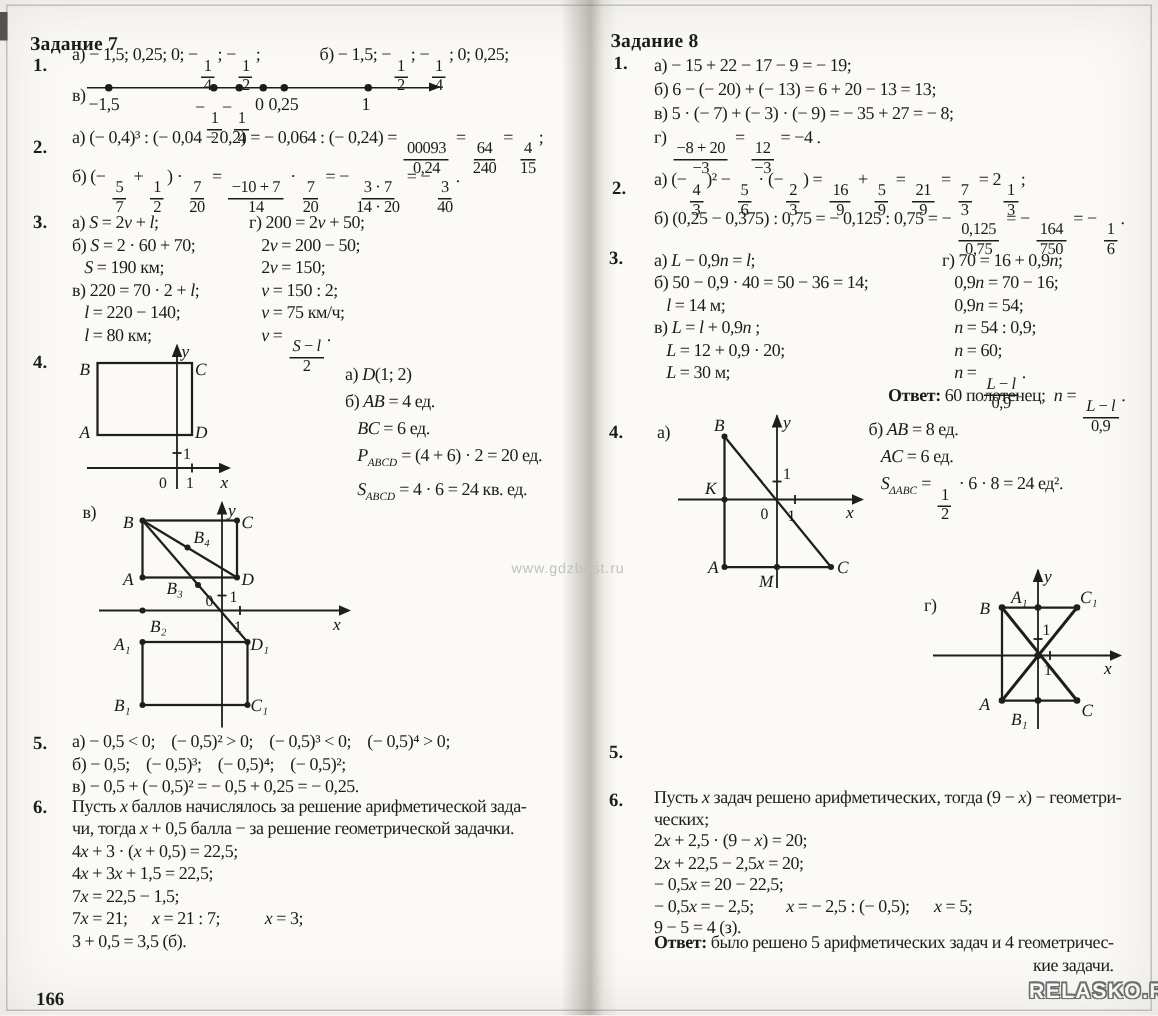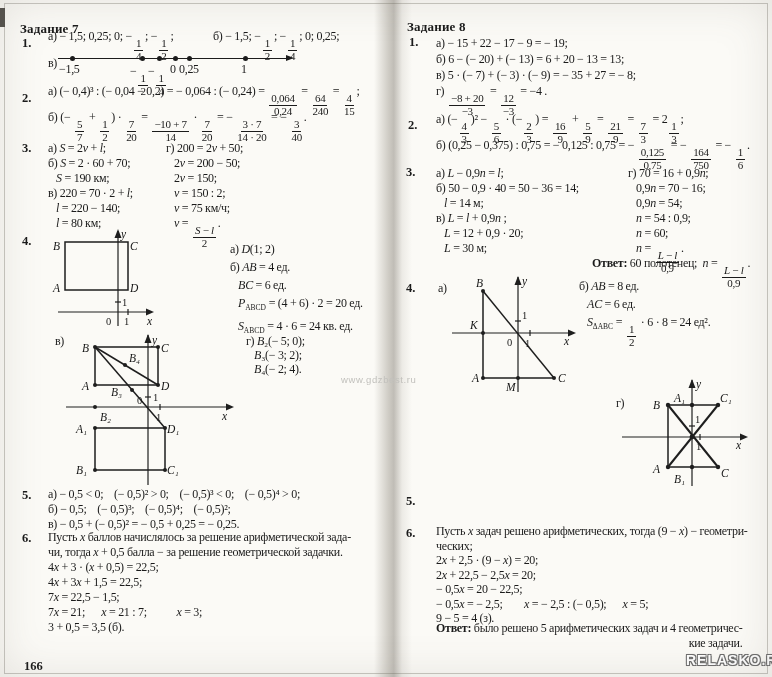--- a/index.html
+++ b/index.html
@@ -17,21 +17,21 @@
   .gutter{position:absolute; left:374px; top:0; width:38px; height:677px;
     background:linear-gradient(90deg, rgba(160,154,142,0) 0%, rgba(135,129,117,.38) 38%,
       rgba(110,104,94,.42) 52%, rgba(170,165,155,.18) 74%, rgba(170,165,155,0) 100%);}
   .corner-mark{position:absolute; left:0; top:8px; width:5px; height:19px; background:#55534e;}
   .title{position:absolute; font-weight:bold; font-size:13px; letter-spacing:.2px; white-space:pre;}
   .inum{position:absolute; font-weight:bold; font-size:12.5px;}
   .txt{position:absolute; font-size:12px; letter-spacing:-0.3px; white-space:pre-wrap; line-height:15px;}
   .lh16{line-height:16px;} .lh18{line-height:18px;}
   .txt i, .fig .it{font-style:italic;}
   .txt b{font-weight:bold;}
-  .txt sub{font-size:7.5px; letter-spacing:0;}
+  .txt sub{font-size:7.5px; font-style:italic; letter-spacing:0;}
   .fr{display:inline-flex; flex-direction:column; align-items:center; vertical-align:-7px;
       line-height:1.05; font-size:11px; margin:0 2px; letter-spacing:-0.3px;}
   .fr .n{border-bottom:1px solid var(--ink); padding:0 2px 0 2px;}
   .fr .d{padding-top:0;}
   .pageno{position:absolute; font-weight:bold; font-size:12.5px;}
   .watermark{position:absolute; font-size:9.5px; color:var(--wm); letter-spacing:.6px;
     font-family:"Liberation Sans","DejaVu Sans",sans-serif;}
   .logo{position:absolute; font-family:"Liberation Sans","DejaVu Sans",sans-serif;
     font-weight:bold; font-size:14px; letter-spacing:1px; color:#ffffff;
     text-shadow:-1px -1px 0 #6e6e6e, 1px -1px 0 #6e6e6e, -1px 1px 0 #6e6e6e, 1px 1px 0 #6e6e6e, 0 0 2px #9a9a9a;}
@@ -76,21 +76,21 @@
     <div class="dot" style="left:184.5px;"></div>
     <div class="lbl" style="left:1px; top:15px;">−1,5</div>
     <div class="lbl" style="left:72px; top:17px;">−<span class="fr"><span class="n">1</span><span class="d">2</span></span></div>
     <div class="lbl" style="left:90px; top:17px;">−<span class="fr"><span class="n">1</span><span class="d">4</span></span></div>
     <div class="lbl" style="left:112px; top:15px;">0</div>
     <div class="lbl" style="left:121px; top:15px;">0,25</div>
     <div class="lbl" style="left:183px; top:15px;">1</div>
   </div>
 
   <div class="inum" style="left:22px; top:91px;">2.</div>
-  <div class="txt" style="left:48px; top:84px;">а) (− 0,4)³ : (− 0,04 − 0,2) = − 0,064 : (− 0,24) = <span class="fr"><span class="n">0,064</span><span class="d">0,24</span></span> = <span class="fr"><span class="n">64</span><span class="d">240</span></span> = <span class="fr"><span class="n">4</span><span class="d">15</span></span>;</div>
+  <div class="txt" style="left:48px; top:84px;">а) (− 0,4)³ : (− 0,04 − 0,2) = − 0,064 : (− 0,24) = <span class="fr"><span class="n">00093</span><span class="d">0,24</span></span> = <span class="fr"><span class="n">64</span><span class="d">240</span></span> = <span class="fr"><span class="n">4</span><span class="d">15</span></span>;</div>
   <div class="txt" style="left:48px; top:110px;">б) (− <span class="fr"><span class="n">5</span><span class="d">7</span></span> + <span class="fr"><span class="n">1</span><span class="d">2</span></span>) · <span class="fr"><span class="n">7</span><span class="d">20</span></span> = <span class="fr"><span class="n">−10 + 7</span><span class="d">14</span></span> · <span class="fr"><span class="n">7</span><span class="d">20</span></span> = − <span class="fr"><span class="n">3 · 7</span><span class="d">14 · 20</span></span> = − <span class="fr"><span class="n">3</span><span class="d">40</span></span>.</div>
 
   <div class="inum" style="left:22px; top:141px;">3.</div>
   <div class="txt" style="left:48px; top:141px;">а) <i>S</i> = 2<i>v</i> + <i>l</i>;<br>б) <i>S</i> = 2 · 60 + 70;<br>   <i>S</i> = 190 км;<br>в) 220 = 70 · 2 + <i>l</i>;<br>   <i>l</i> = 220 − 140;<br>   <i>l</i> = 80 км;</div>
   <div class="txt" style="left:166px; top:141px;">г) 200 = 2<i>v</i> + 50;<br>   2<i>v</i> = 200 − 50;<br>   2<i>v</i> = 150;<br>   <i>v</i> = 150 : 2;<br>   <i>v</i> = 75 км/ч;<br>   <i>v</i> = <span class="fr"><span class="n"><i>S</i> − <i>l</i></span><span class="d">2</span></span>.</div>
 
   <div class="inum" style="left:22px; top:234px;">4.</div>
 
   <svg class="fig" style="left:50px; top:226px;" width="112" height="106" viewBox="0 0 112 106">
     <line x1="68" y1="5" x2="68" y2="100" stroke-width="1.2"></line>
@@ -147,21 +147,20 @@
     <text x="111" y="103">D₁</text>
     <text x="20" y="144">B₁</text>
     <text x="111" y="144">C₁</text>
     <text class="up" x="81" y="74">0</text>
     <text class="up" x="97" y="71">1</text>
     <text class="up" x="100" y="91">1</text>
     <text x="166" y="90">x</text>
     <text x="96" y="14">y</text>
   </svg>
 
-  <div class="txt" style="left:246px; top:334px; line-height:14px;">г) <i>B</i>₂(− 5; 0);<br>   <i>B</i>₃(− 3; 2);<br>   <i>B</i>₄(− 2; 4).</div>
 
   <div class="watermark" style="left:341px; top:374px;">www.gdzbest.ru</div>
 
   <div class="inum" style="left:22px; top:488px;">5.</div>
   <div class="txt" style="left:48px; top:487px;">а) − 0,5 &lt; 0;    (− 0,5)² &gt; 0;    (− 0,5)³ &lt; 0;    (− 0,5)⁴ &gt; 0;<br>б) − 0,5;    (− 0,5)³;    (− 0,5)⁴;    (− 0,5)²;<br>в) − 0,5 + (− 0,5)² = − 0,5 + 0,25 = − 0,25.</div>
 
   <div class="inum" style="left:22px; top:531px;">6.</div>
   <div class="txt" style="left:48px; top:530px;">Пусть <i>x</i> баллов начислялось за решение арифметической зада-<br>чи, тогда <i>x</i> + 0,5 балла − за решение геометрической задачки.<br>4<i>x</i> + 3 · (<i>x</i> + 0,5) = 22,5;<br>4<i>x</i> + 3<i>x</i> + 1,5 = 22,5;<br>7<i>x</i> = 22,5 − 1,5;<br>7<i>x</i> = 21;      <i>x</i> = 21 : 7;           <i>x</i> = 3;<br>3 + 0,5 = 3,5 (б).</div>
 
   <div class="pageno" style="left:24px; top:659px;">166</div>

